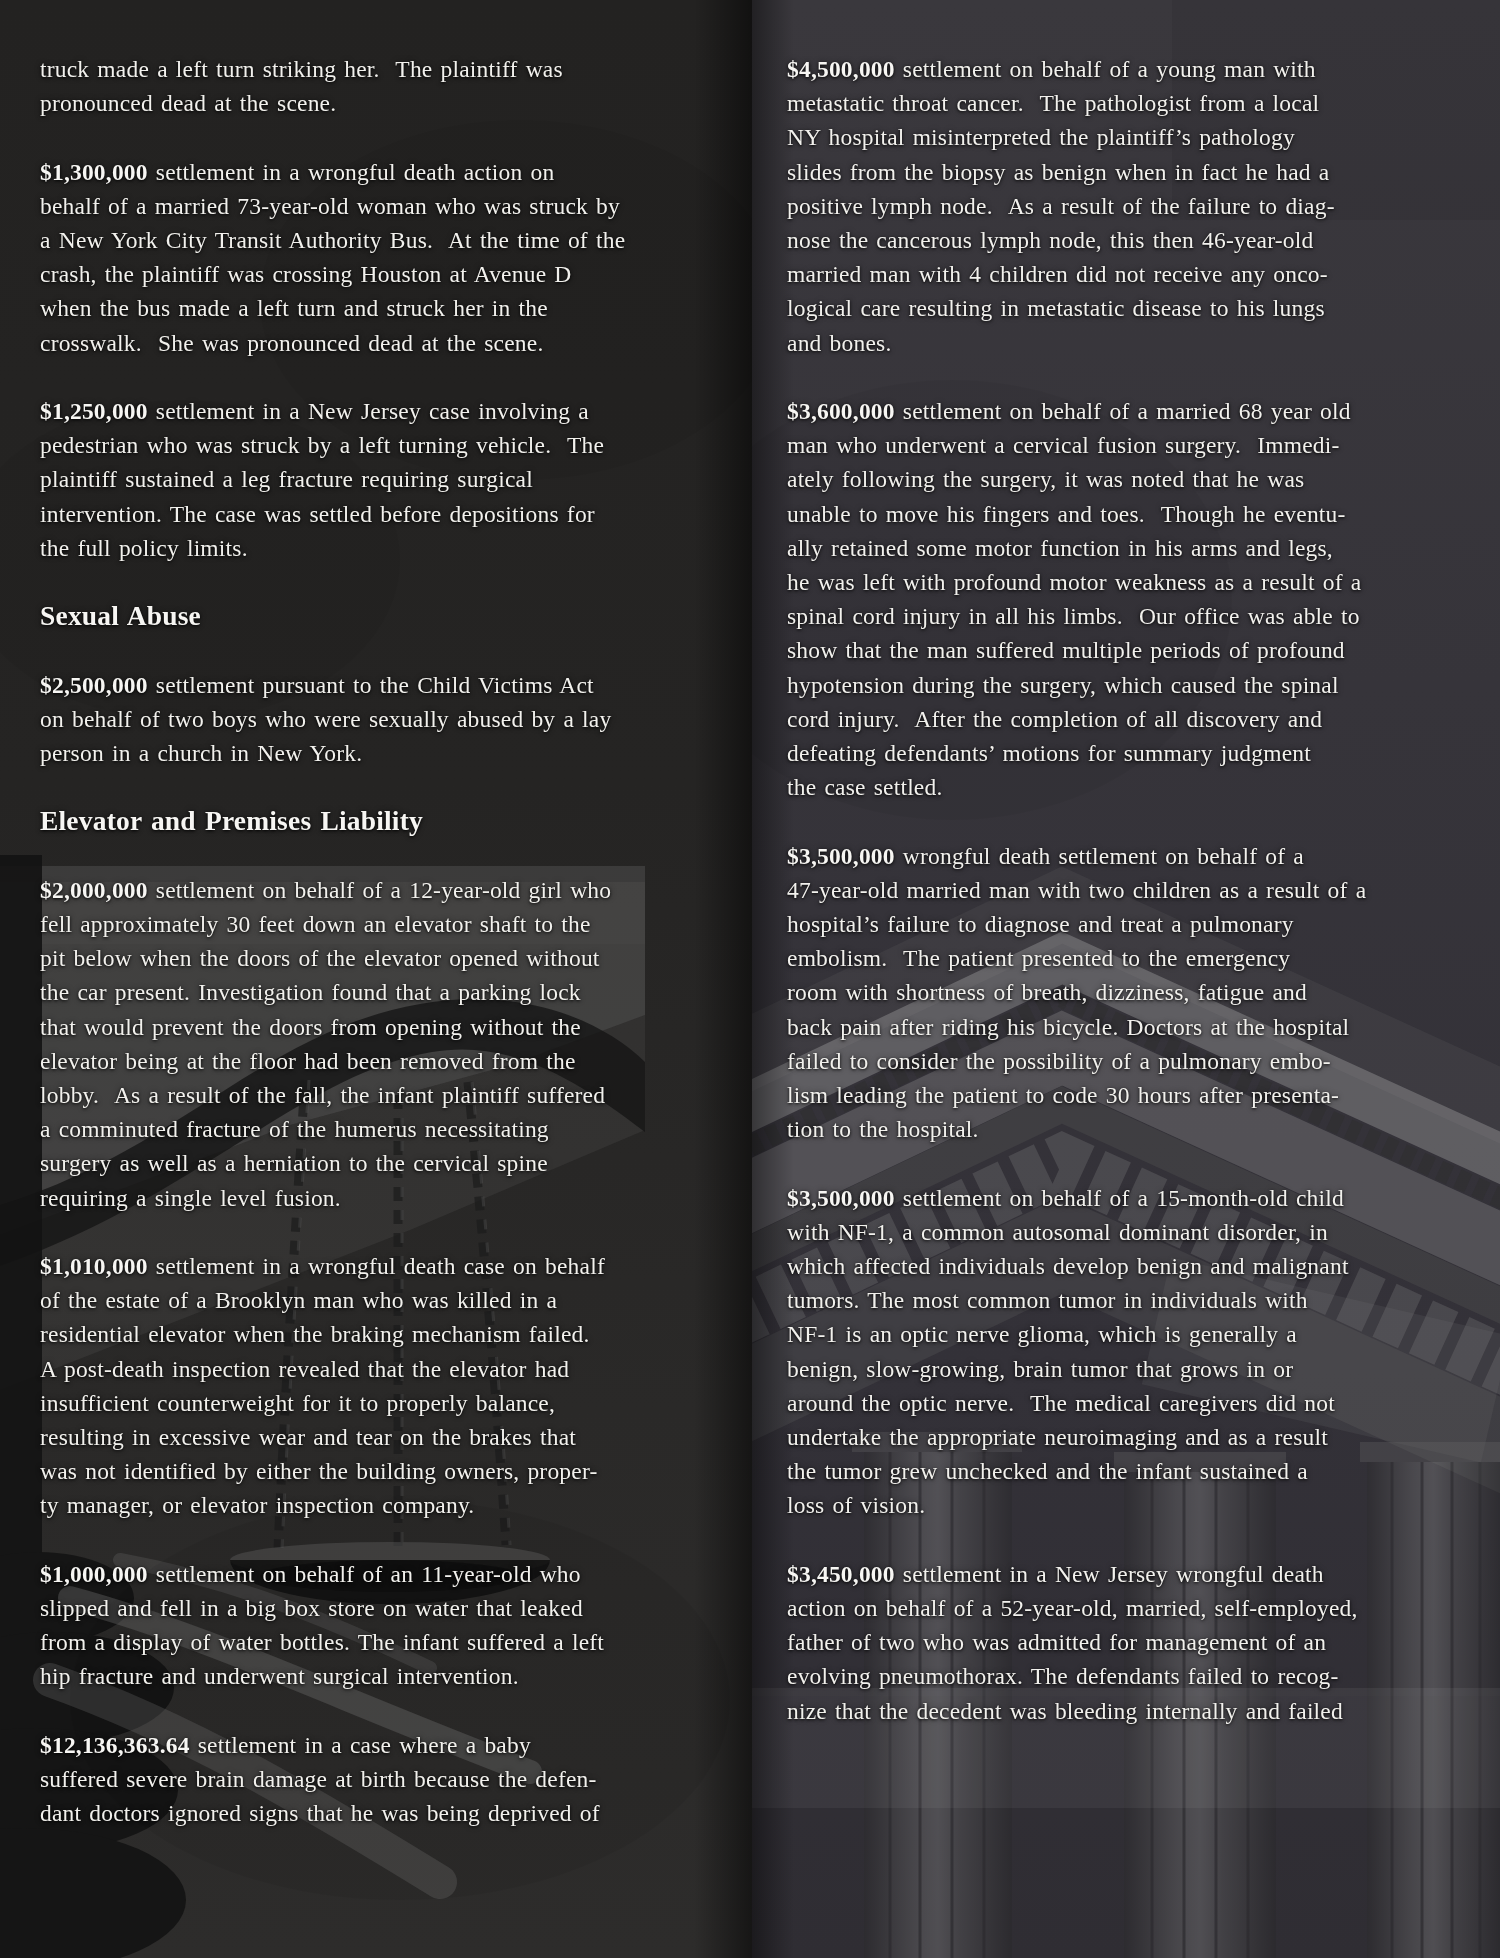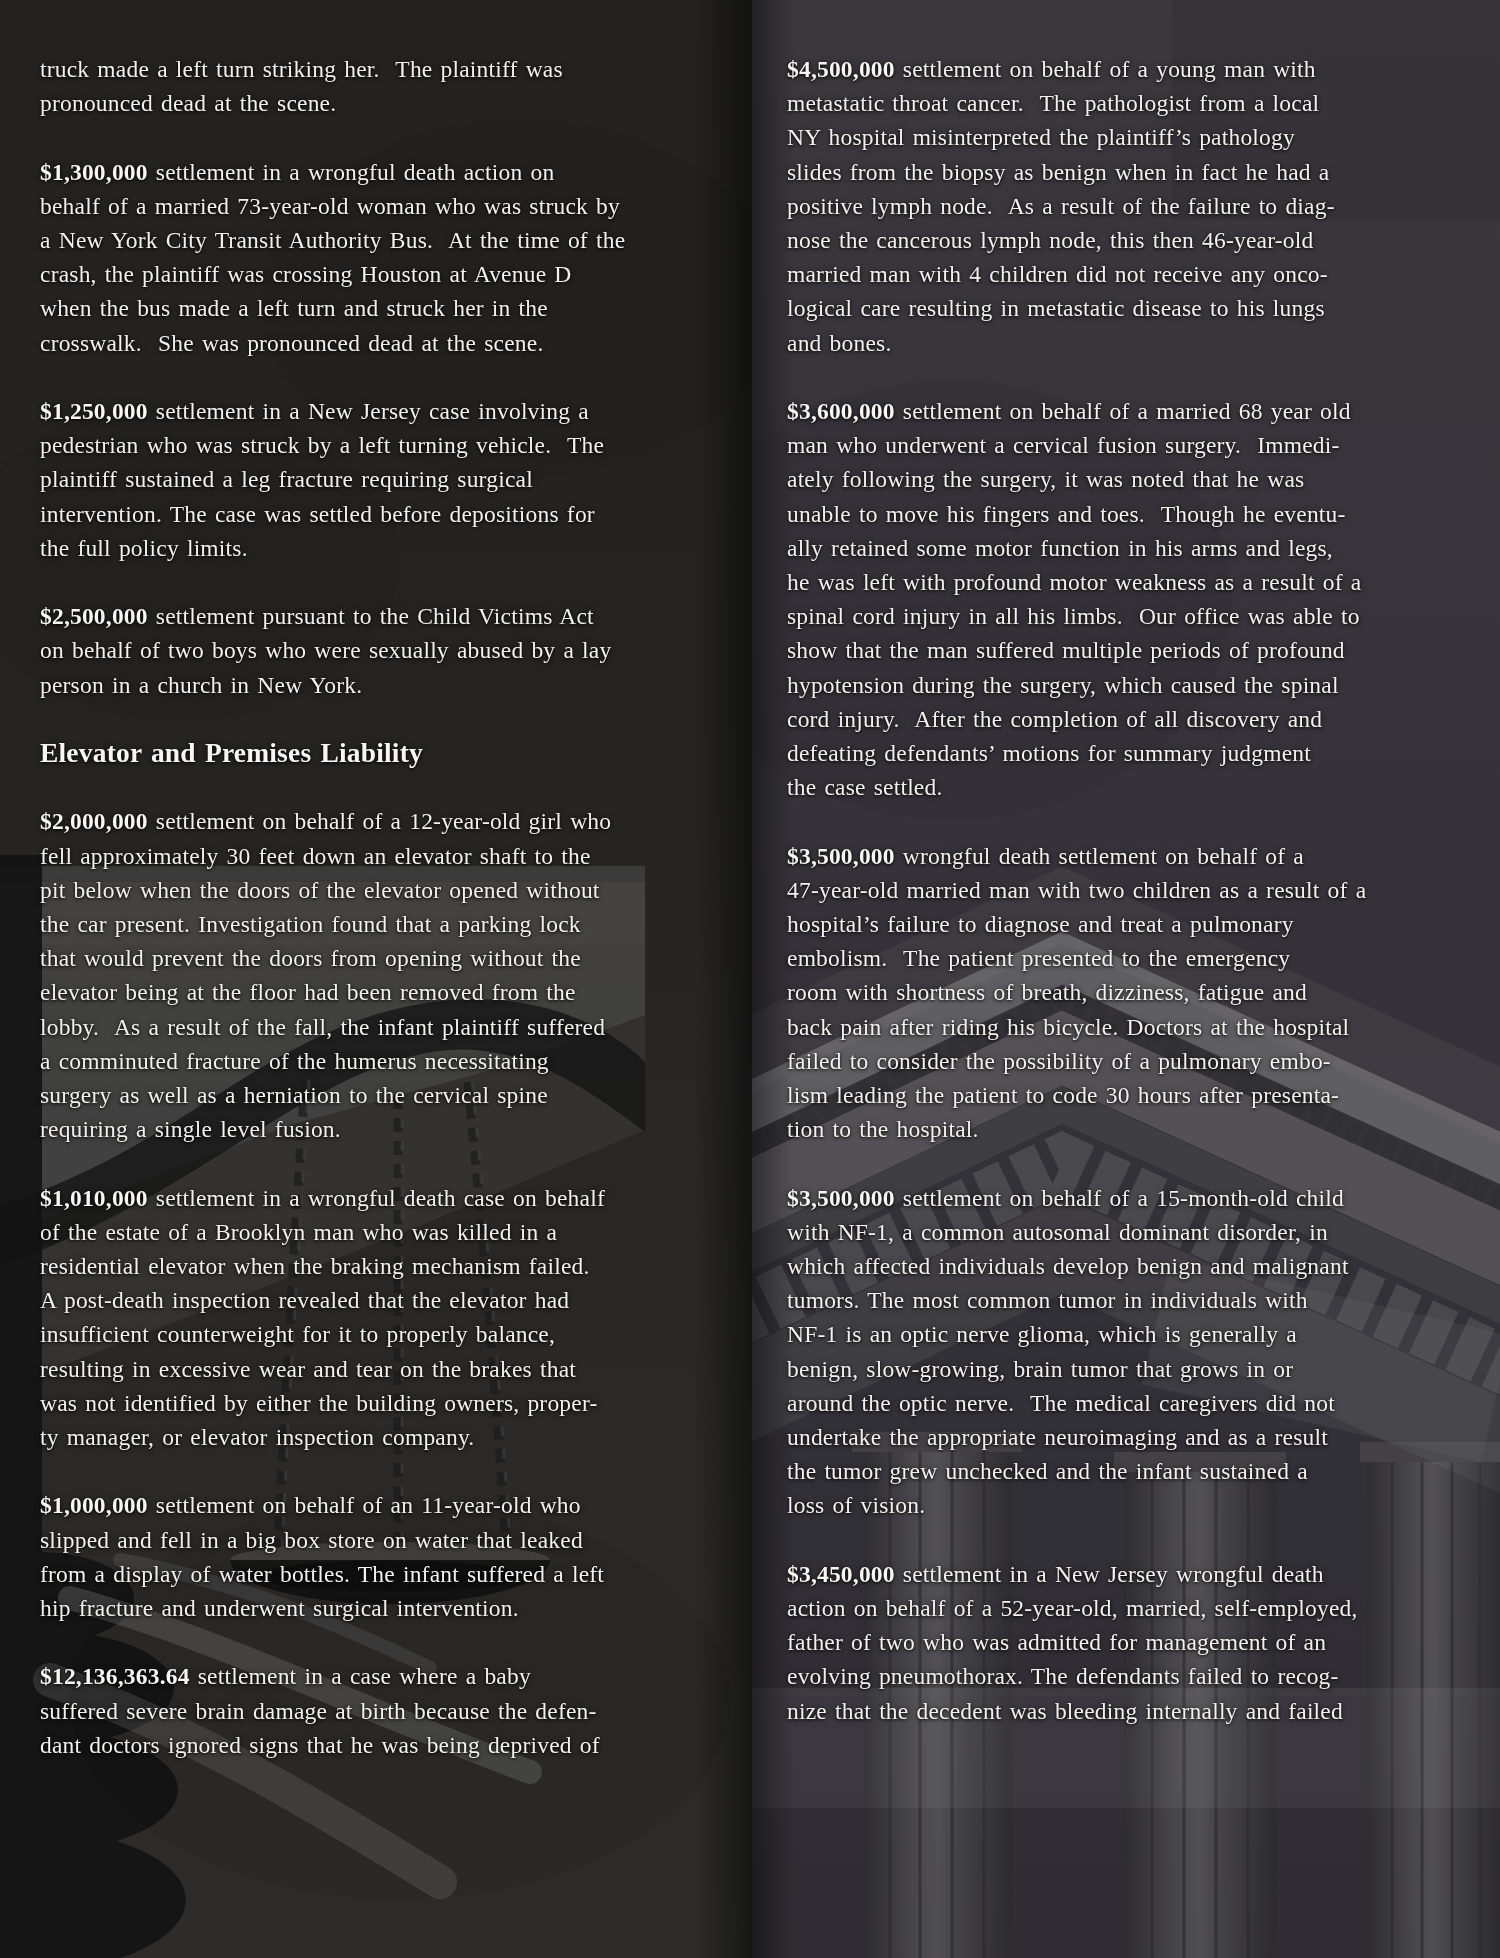--- a/index.html
+++ b/index.html
@@ -154,20 +154,21 @@
 behalf of a married 73-year-old woman who was struck by
 a New York City Transit Authority Bus.  At the time of the
 crash, the plaintiff was crossing Houston at Avenue D
 when the bus made a left turn and struck her in the
 crosswalk.  She was pronounced dead at the scene.</span></p>
       <p class="para"><strong class="amount">$1,250,000</strong><span> settlement in a New Jersey case involving a
 pedestrian who was struck by a left turning vehicle.  The
 plaintiff sustained a leg fracture requiring surgical
 intervention. The case was settled before depositions for
 the full policy limits.</span></p>
+      <h3 class="heading">Sexual Abuse</h3>
       <p class="para"><strong class="amount">$2,500,000</strong><span> settlement pursuant to the Child Victims Act
 on behalf of two boys who were sexually abused by a lay
 person in a church in New York.</span></p>
       <h3 class="heading">Elevator and Premises Liability</h3>
       <p class="para"><strong class="amount">$2,000,000</strong><span> settlement on behalf of a 12-year-old girl who
 fell approximately 30 feet down an elevator shaft to the
 pit below when the doors of the elevator opened without
 the car present. Investigation found that a parking lock
 that would prevent the doors from opening without the
 elevator being at the floor had been removed from the

